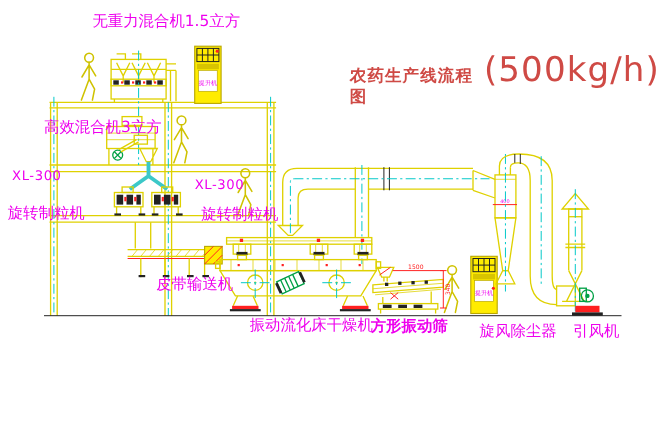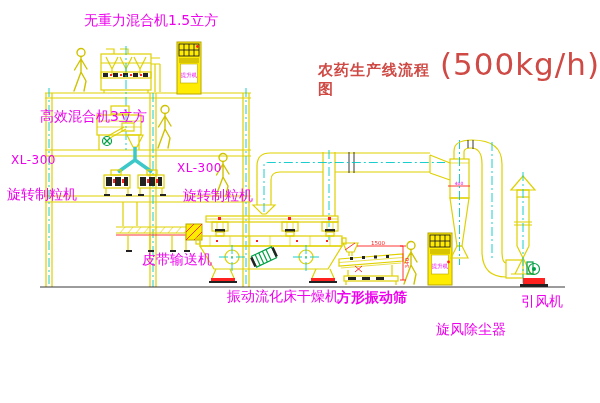--- a/index.html
+++ b/index.html
@@ -261,16 +261,16 @@
 
   <div class="lbl big" style="left:177px;top:162px;">XL-300</div>
   <div class="lbl small" style="left:183px;top:188px;">旋转制粒机</div>
 
   <div class="lbl small" style="left:142px;top:204px;margin-top:48px;">皮带输送机</div>
 
   <div class="lbl small" style="left:227px;top:289px;">振动流化床干燥机</div>
 
   <div class="lbl small" style="left:337px;top:290px;font-weight:bold;">方形振动筛</div>
 
-  <div class="lbl small" style="left:436px;top:294px;margin-top:28px;">旋风除尘器</div>
+  <div class="lbl small" style="left:436px;top:294px;">旋风除尘器</div>
   <div class="lbl small" style="left:521px;top:294px;">引风机</div>
 
 </div>
 
 </body></html>

